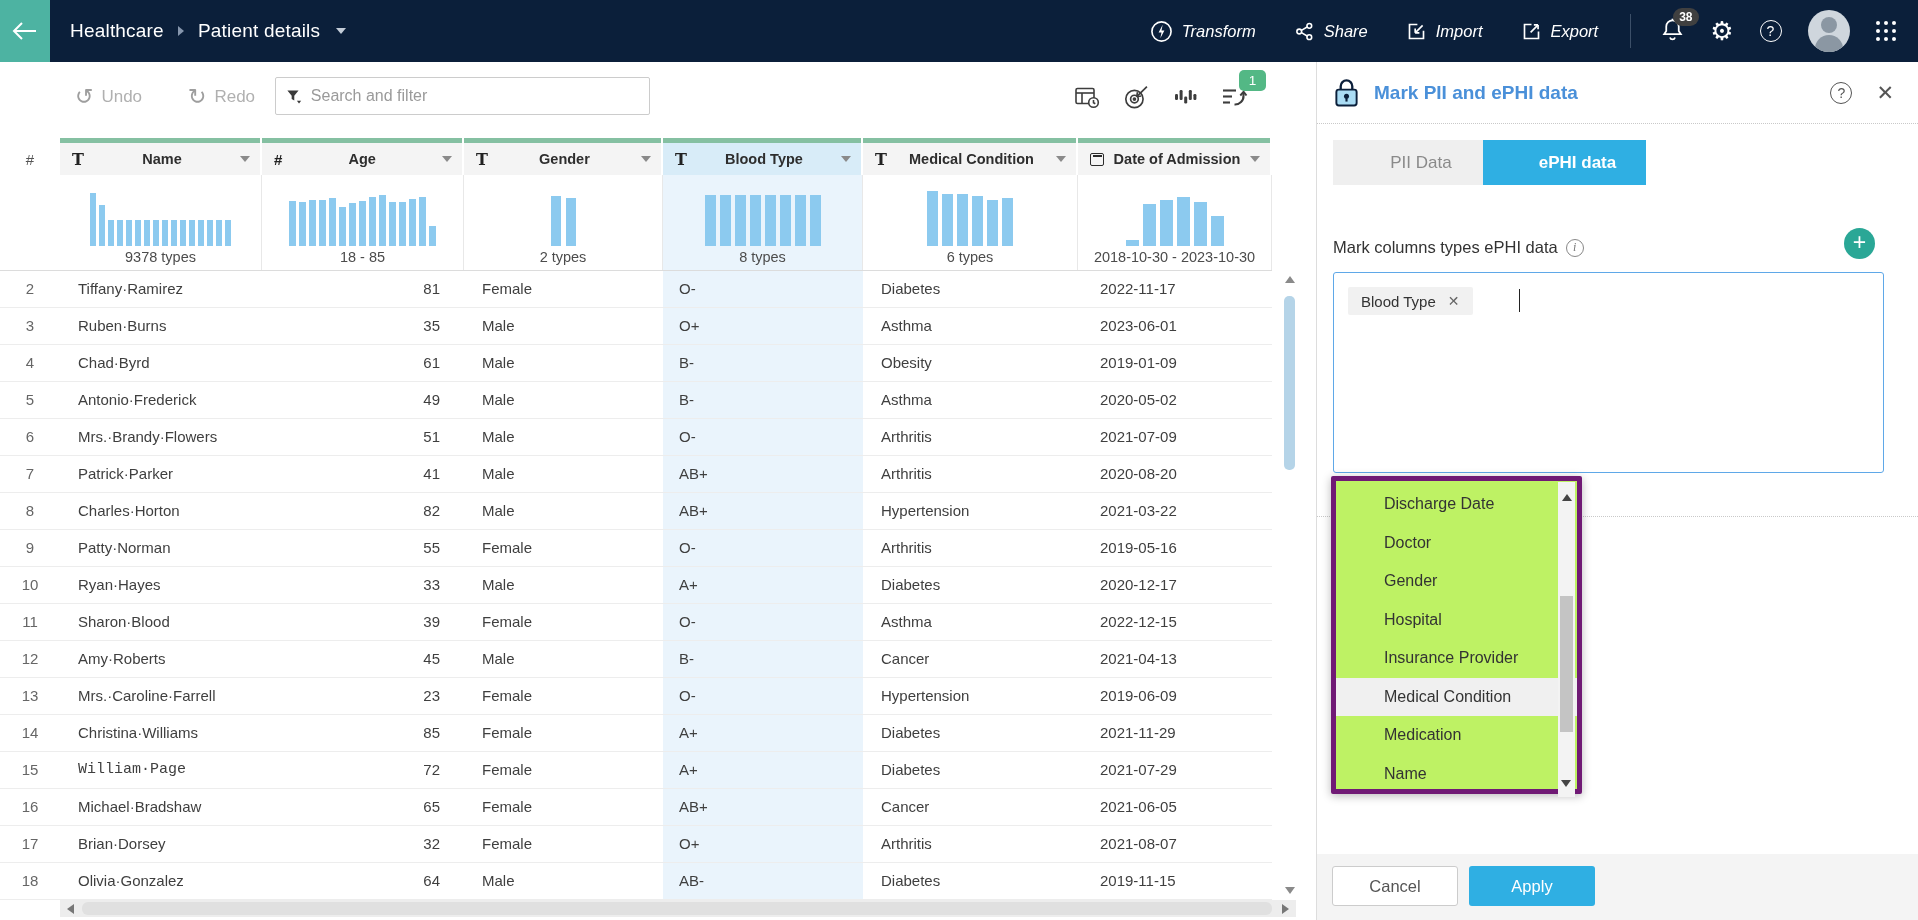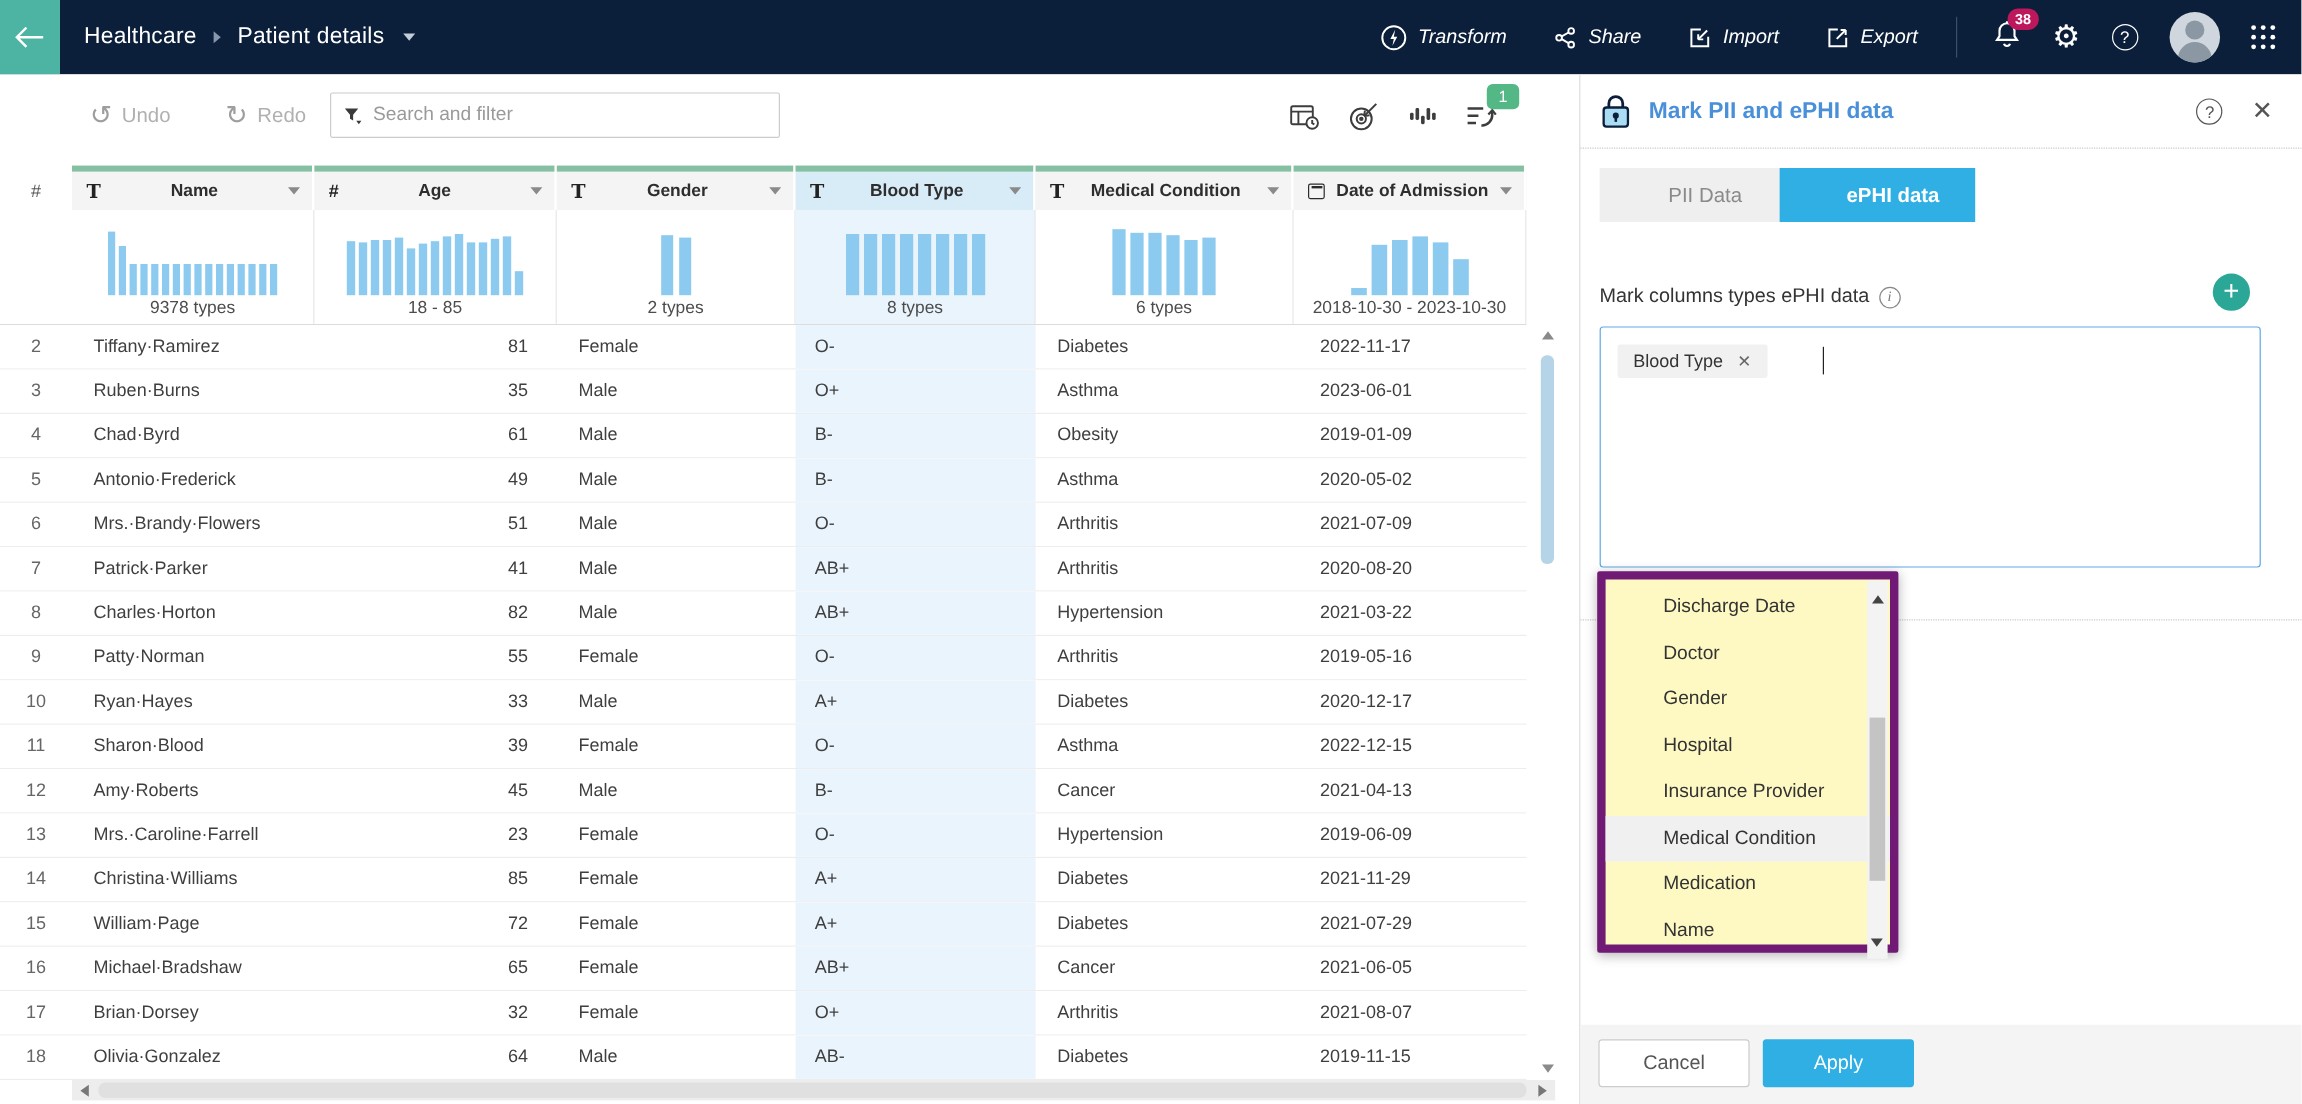--- a/index.html
+++ b/index.html
@@ -12,21 +12,21 @@
   .backbtn { width:50px; height:62px; background:#4db3a2; display:flex; align-items:center; justify-content:center; cursor:pointer; flex:0 0 auto; }
   .crumbs { display:flex; align-items:center; margin-left:20px; gap:14px; }
   .crumb { color:#fff; font-size:19px; letter-spacing:.2px; }
   .crumb-sep { width:0; height:0; border-top:5px solid transparent; border-bottom:5px solid transparent; border-left:6px solid #8696ad; }
   .crumb-caret { width:0; height:0; border-left:5px solid transparent; border-right:5px solid transparent; border-top:6px solid #c3ccd8; margin-left:2px; }
   .top-actions { display:flex; align-items:center; margin-left:auto; gap:38px;font-style:italic; }
   .t-act { display:flex; align-items:center; gap:9px; color:#fff; font-size:16.5px; cursor:pointer; }
   .top-divider { width:1px; height:34px; background:#3c4f68; margin:0 4px; }
   .top-icons { display:flex; align-items:center; gap:26px; margin-right:22px; margin-left:28px; }
   .bell-wrap { position:relative; cursor:pointer; }
-  .badge-red { position:absolute; top:-9px; left:12px; background:#be185d; color:#fff; font-size:12px; font-weight:bold; border-radius:10px; padding:2px 6px; line-height:1.2; }
+  .badge-red { position:absolute; top:-9px; left:12px; background:#404040; color:#fff; font-size:12px; font-weight:bold; border-radius:10px; padding:2px 6px; line-height:1.2; }
   .gearchar { color:#fff; font-size:26px; line-height:1; cursor:pointer; font-family:"DejaVu Sans",sans-serif; }
   .helpcircle { width:22px; height:22px; border:1.6px solid #fff; border-radius:50%; color:#fff; font-size:14px; display:flex; align-items:center; justify-content:center; cursor:pointer; }
   .avatar { width:42px; height:42px; border-radius:50%; background:#cfd6dd; position:relative; overflow:hidden; cursor:pointer; }
   .avatar::before { content:""; position:absolute; top:7px; left:13px; width:16px; height:16px; border-radius:50%; background:#8b97a3; }
   .avatar::after { content:""; position:absolute; top:25px; left:7px; width:28px; height:28px; border-radius:50%; background:#8b97a3; }
   .appsgrid { display:grid; grid-template-columns:repeat(3,4.5px); gap:3.5px; cursor:pointer; }
   .appsgrid i { width:4.5px; height:4.5px; border-radius:50%; background:#fff; }
 
   
   .toolbar { position:absolute; top:62px; left:0; width:1316px; height:76px; background:#fff; }
@@ -89,21 +89,21 @@
   .fieldrow { position:absolute; left:16px; top:176px; display:flex; align-items:center; gap:8px; }
   .fieldlabel { font-size:16.5px; color:#333; }
   .infoicon { width:18px; height:18px; border:1.3px solid #888; border-radius:50%; color:#777; font-size:12px; display:flex; align-items:center; justify-content:center; font-style:italic; font-family:"Liberation Serif",serif; cursor:pointer; }
   .plusbtn { position:absolute; right:43px; top:166px; width:31px; height:31px; border-radius:50%; background:#2aa796; color:#fff; font-size:23px; display:flex; align-items:center; justify-content:center; cursor:pointer; line-height:1; padding-bottom:2px; }
   .tokenbox { position:absolute; left:16px; top:210px; width:551px; height:201px; border:1.5px solid #5fa8e8; border-radius:3px; background:#fff; padding:14px; display:flex; align-items:flex-start; cursor:text; }
   .chip { display:flex; align-items:center; gap:12px; background:#f1f1f1; border-radius:2px; height:28px; padding:0 13px; font-size:15px; color:#333; }
   .chip .x { color:#666; font-size:14px; cursor:pointer; }
   .cursorline { width:1.5px; height:23px; background:#222; margin-left:46px; margin-top:2px; animation:blink 1s steps(1) infinite; }
   @keyframes blink { 50% { opacity:0; } }
   .p-dotline { position:absolute; left:0; top:454px; width:100%; border-top:1px dotted #c9c9c9; }
-  .dropdown { position:absolute; left:14px; top:414px; width:251px; height:318px; background:#fef9c3; border:7px solid #701a75; box-shadow:0 2px 10px rgba(0,0,0,.28); border-radius:2px; padding-top:4px; z-index:5; }
+  .dropdown { position:absolute; left:14px; top:414px; width:251px; height:318px; background:#bef264; border:5px solid #701a75; box-shadow:0 2px 10px rgba(0,0,0,.28); border-radius:2px; padding-top:4px; z-index:5; }
   .dd-item { height:38.5px; line-height:38.5px; padding-left:48px; font-size:16px; color:#333; cursor:pointer; }
   .dd-item.hover { background:#f0f0f0; }
   .dd-scroll { position:absolute; top:1px; right:2px; width:17px; height:315px; background:#f3f3f3; }
   .dd-up { width:0; height:0; border-left:5.5px solid transparent; border-right:5.5px solid transparent; border-bottom:7px solid #444; margin:12px auto 0; }
   .dd-down { position:absolute; bottom:10px; left:3px; width:0; height:0; border-left:5.5px solid transparent; border-right:5.5px solid transparent; border-top:7px solid #444; }
   .dd-thumb { position:absolute; top:114px; left:2px; width:13px; height:136px; background:#c4c4c4; }
   .p-footer { position:absolute; left:0; top:792px; width:100%; height:66px; background:#f4f4f4; }
   .btn { position:absolute; top:12px; width:126px; height:40px; border-radius:3px; font-size:16.5px; display:flex; align-items:center; justify-content:center; cursor:pointer; font-family:inherit; }
   .btn-cancel { left:15px; background:#fff; border:1px solid #ccc; color:#555; }
   .btn-apply { left:152px; background:#2fafe3; border:none; color:#fff; }
@@ -497,21 +497,21 @@
           <div class="dnum">14</div>
           <div class="dcell" style="width: 202px; text-align: left; padding-left: 18px;">Christina·Williams</div>
           <div class="dcell" style="width: 202px; text-align: right; padding-right: 24px;">85</div>
           <div class="dcell" style="width: 199px; text-align: left; padding-left: 18px;">Female</div>
           <div class="dcell sel" style="width: 200px; text-align: left; padding-left: 16px;">A+</div>
           <div class="dcell" style="width: 215px; text-align: left; padding-left: 18px;">Diabetes</div>
           <div class="dcell" style="width: 194px; text-align: left; padding-left: 22px;">2021-11-29</div>
         </div>
         <div class="drow">
           <div class="dnum">15</div>
-          <div class="dcell" style="width: 202px; text-align: left; padding-left: 18px;">William·Page</div>
+          <div class="dcell" style="width: 202px; text-align: left; padding-left: 18px; font-family: Liberation Mono, monospace;">William·Page</div>
           <div class="dcell" style="width: 202px; text-align: right; padding-right: 24px;">72</div>
           <div class="dcell" style="width: 199px; text-align: left; padding-left: 18px;">Female</div>
           <div class="dcell sel" style="width: 200px; text-align: left; padding-left: 16px;">A+</div>
           <div class="dcell" style="width: 215px; text-align: left; padding-left: 18px;">Diabetes</div>
           <div class="dcell" style="width: 194px; text-align: left; padding-left: 22px;">2021-07-29</div>
         </div>
         <div class="drow">
           <div class="dnum">16</div>
           <div class="dcell" style="width: 202px; text-align: left; padding-left: 18px;">Michael·Bradshaw</div>
           <div class="dcell" style="width: 202px; text-align: right; padding-right: 24px;">65</div>

